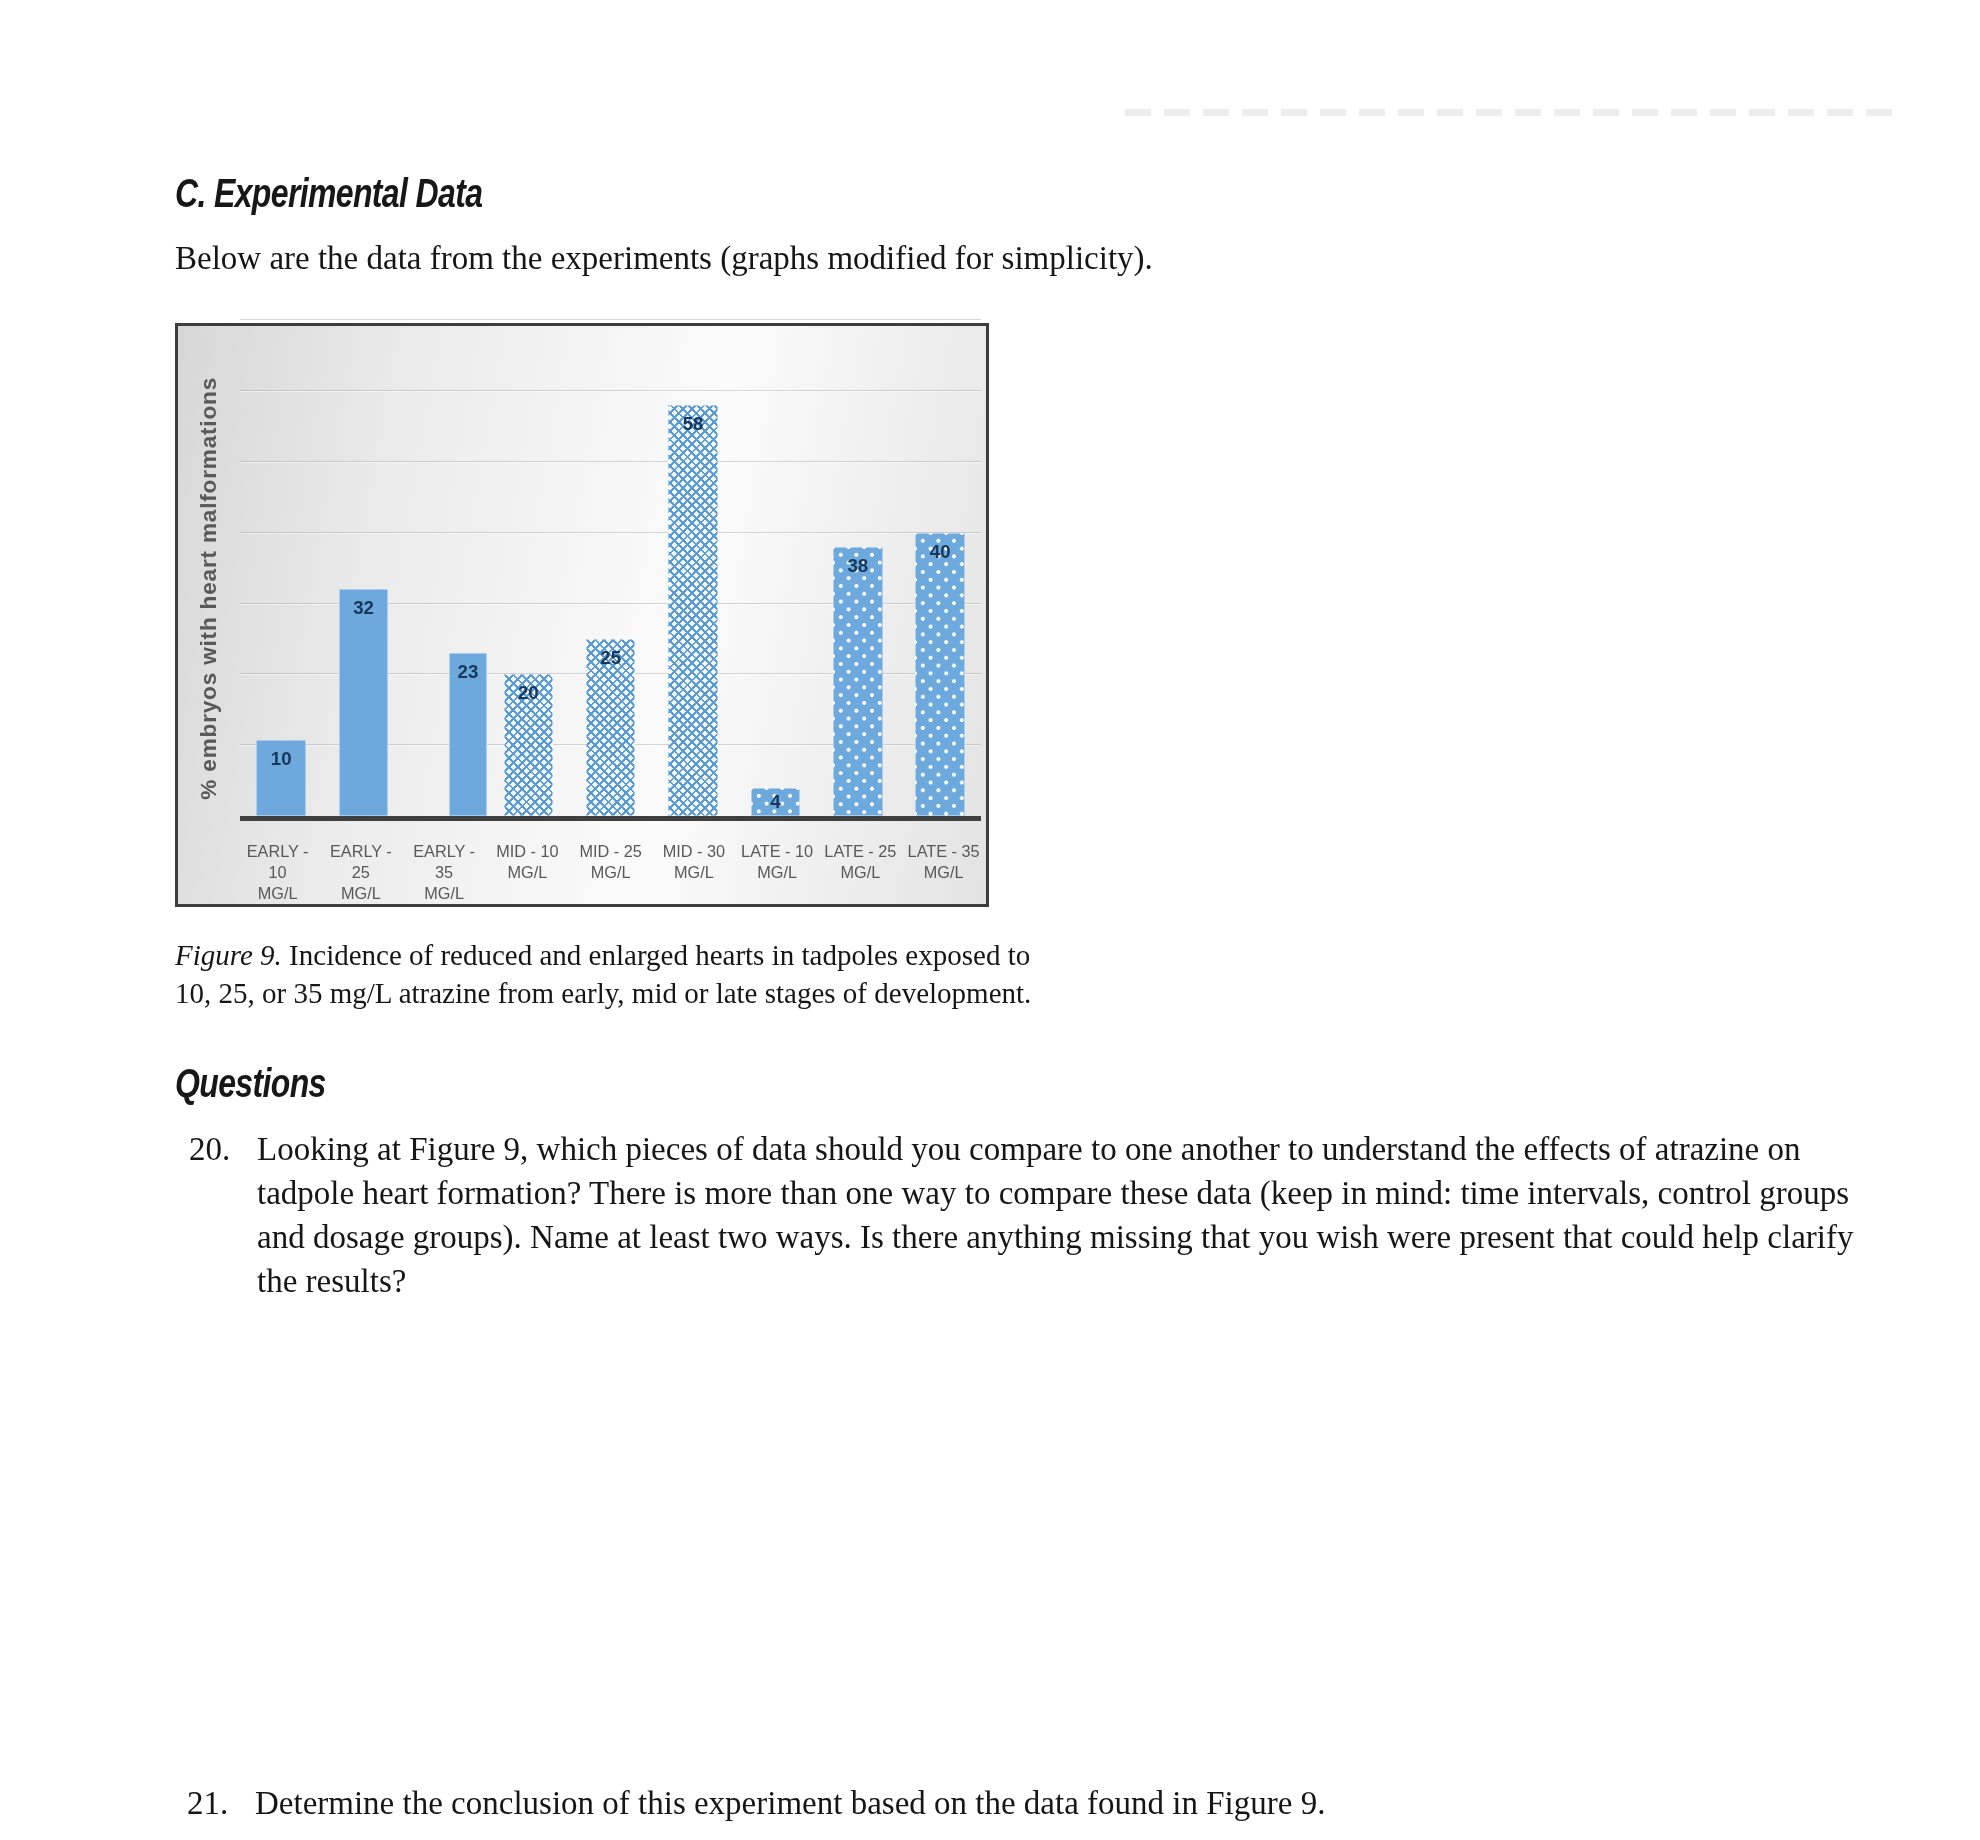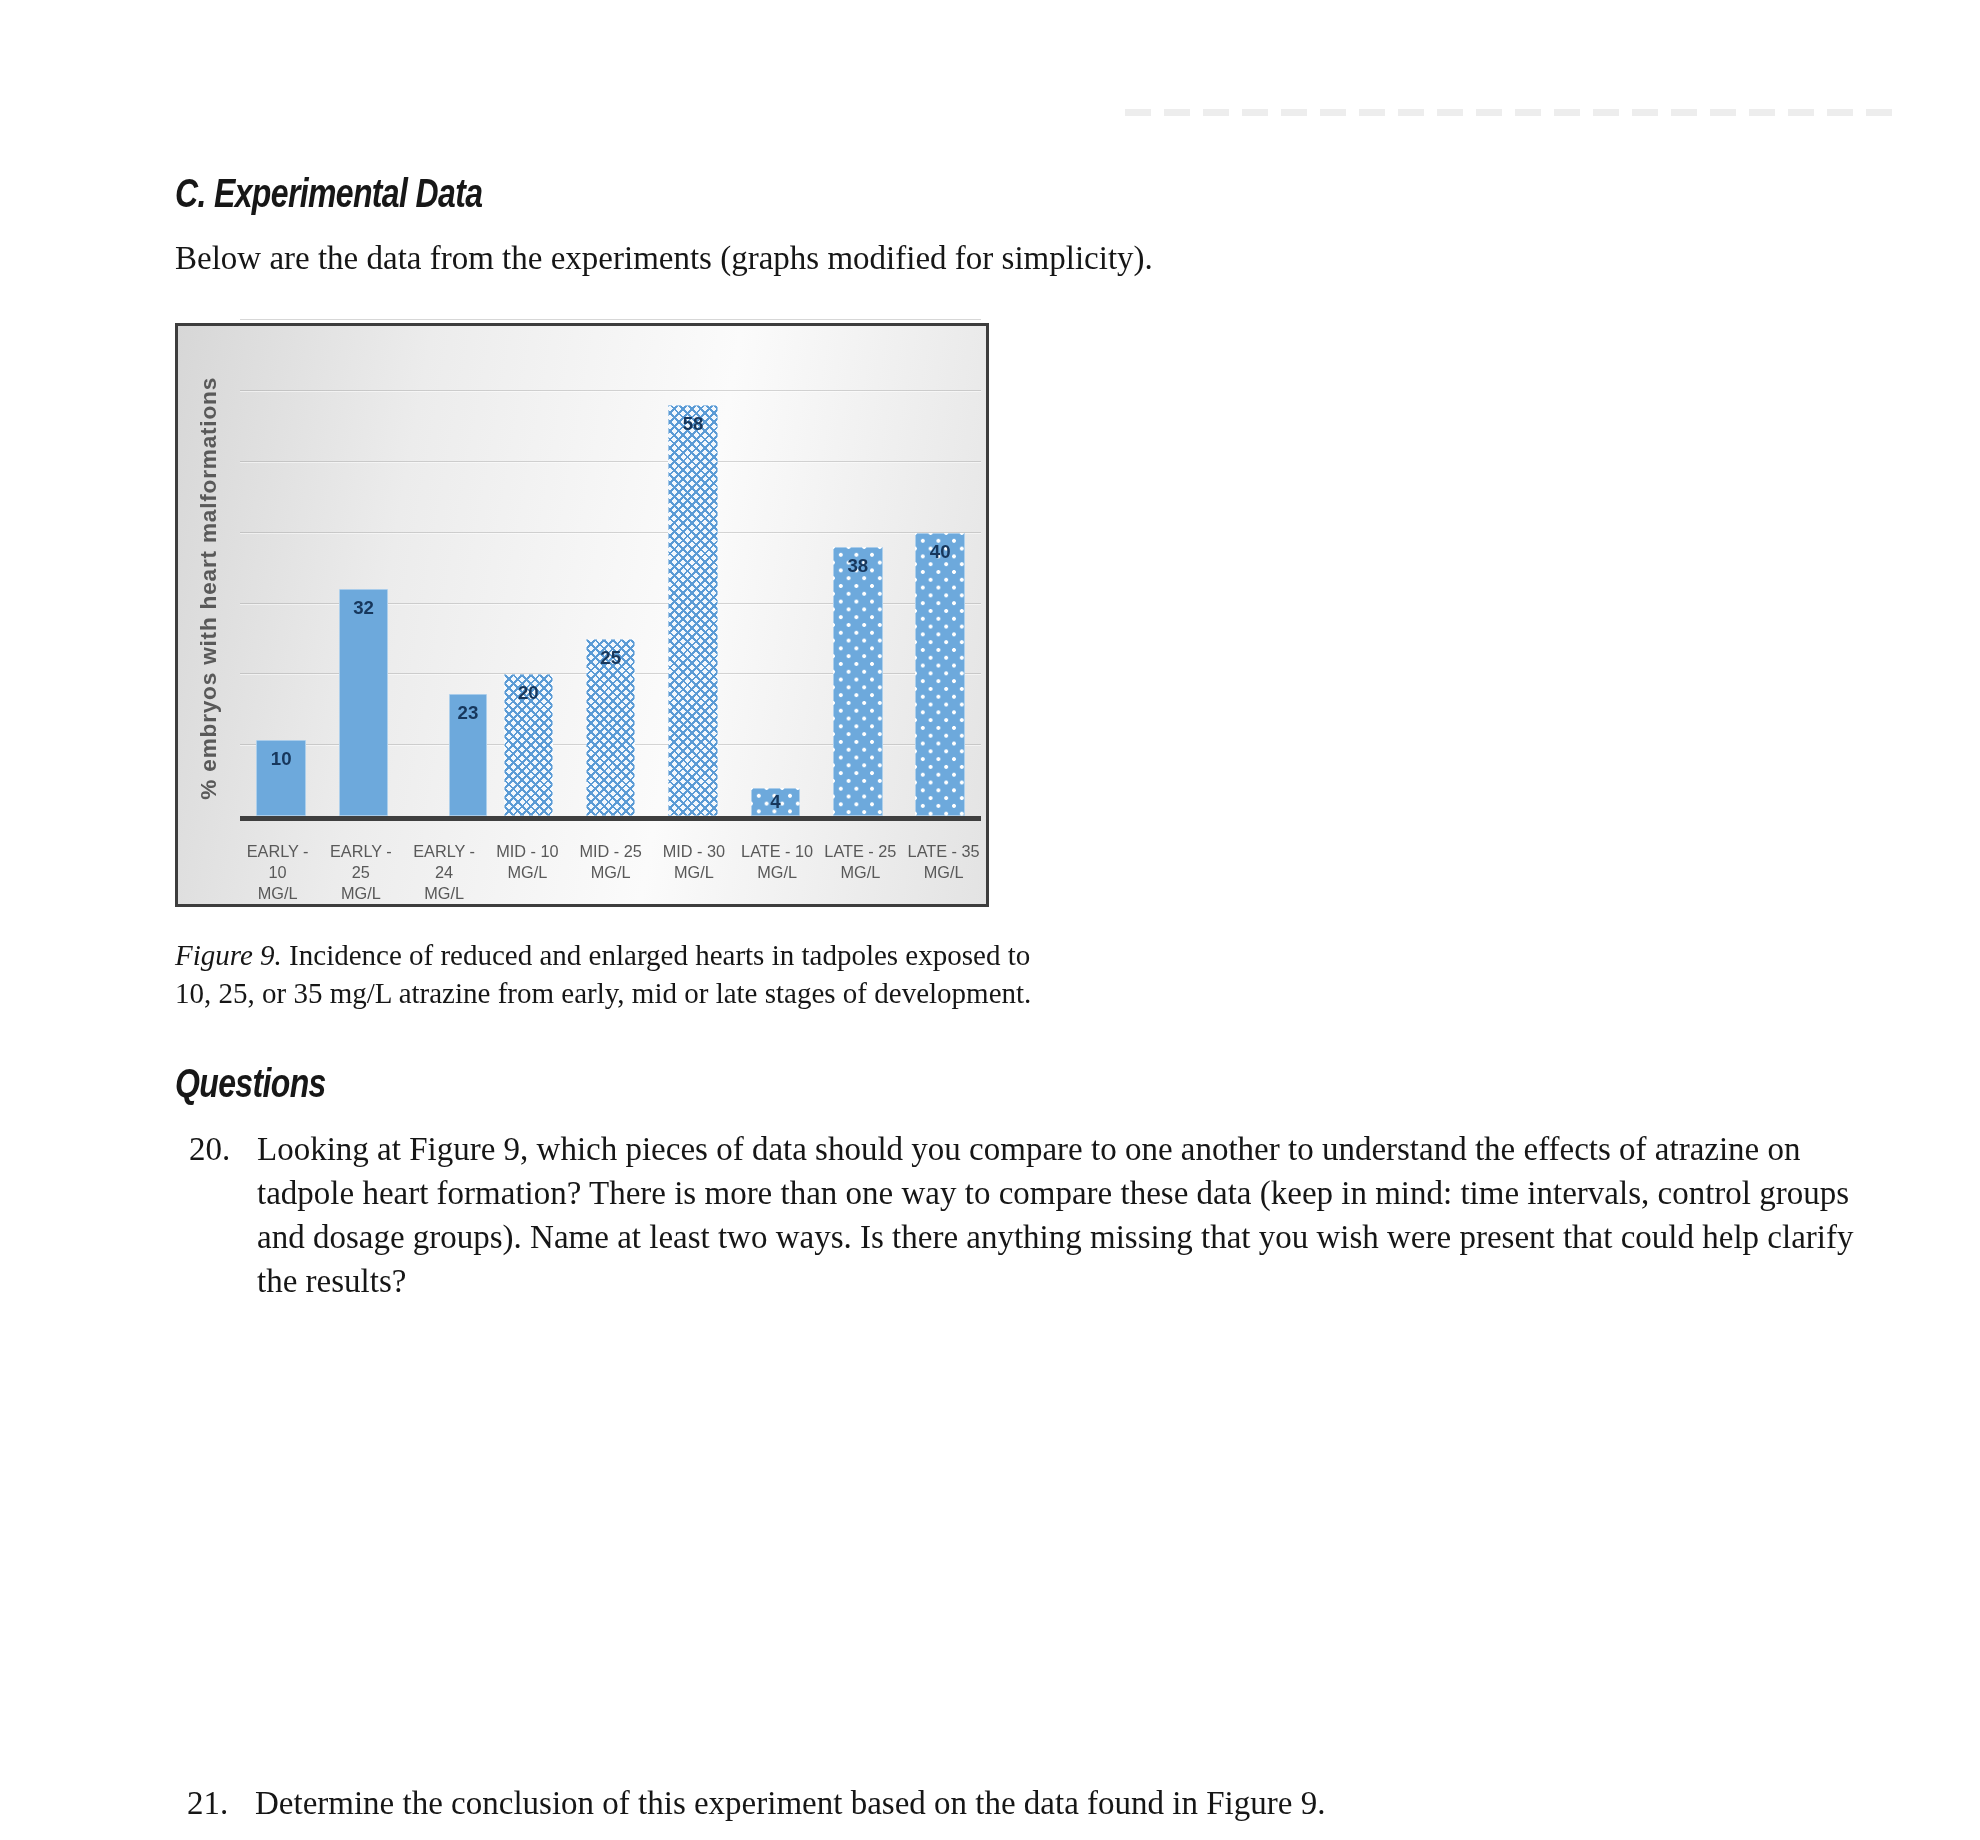--- a/index.html
+++ b/index.html
@@ -133,21 +133,21 @@
               <div class="bar p-solid" style="height: 76px;">
                 <div class="bar-label">10</div>
               </div>
             </div>
             <div class="bar-slot">
               <div class="bar p-solid" style="height: 227px;">
                 <div class="bar-label">32</div>
               </div>
             </div>
             <div class="bar-slot">
-              <div class="bar p-solid" style="height: 122px; margin-left: 44px;">
+              <div class="bar p-solid" style="height: 163px; margin-left: 44px;">
                 <div class="bar-label">23</div>
               </div>
             </div>
             <div class="bar-slot">
               <div class="bar p-crosshatch" style="height: 142px;">
                 <div class="bar-label">20</div>
               </div>
             </div>
             <div class="bar-slot">
               <div class="bar p-crosshatch" style="height: 177px;">
@@ -180,21 +180,21 @@
       <div class="tick-row">
           <div class="tick">
             <div>EARLY - 10</div>
             <div>MG/L</div>
           </div>
           <div class="tick">
             <div>EARLY - 25</div>
             <div>MG/L</div>
           </div>
           <div class="tick">
-            <div>EARLY - 24</div>
+            <div>EARLY - 35</div>
             <div>MG/L</div>
           </div>
           <div class="tick">
             <div>MID - 10</div>
             <div>MG/L</div>
           </div>
           <div class="tick">
             <div>MID - 25</div>
             <div>MG/L</div>
           </div>

